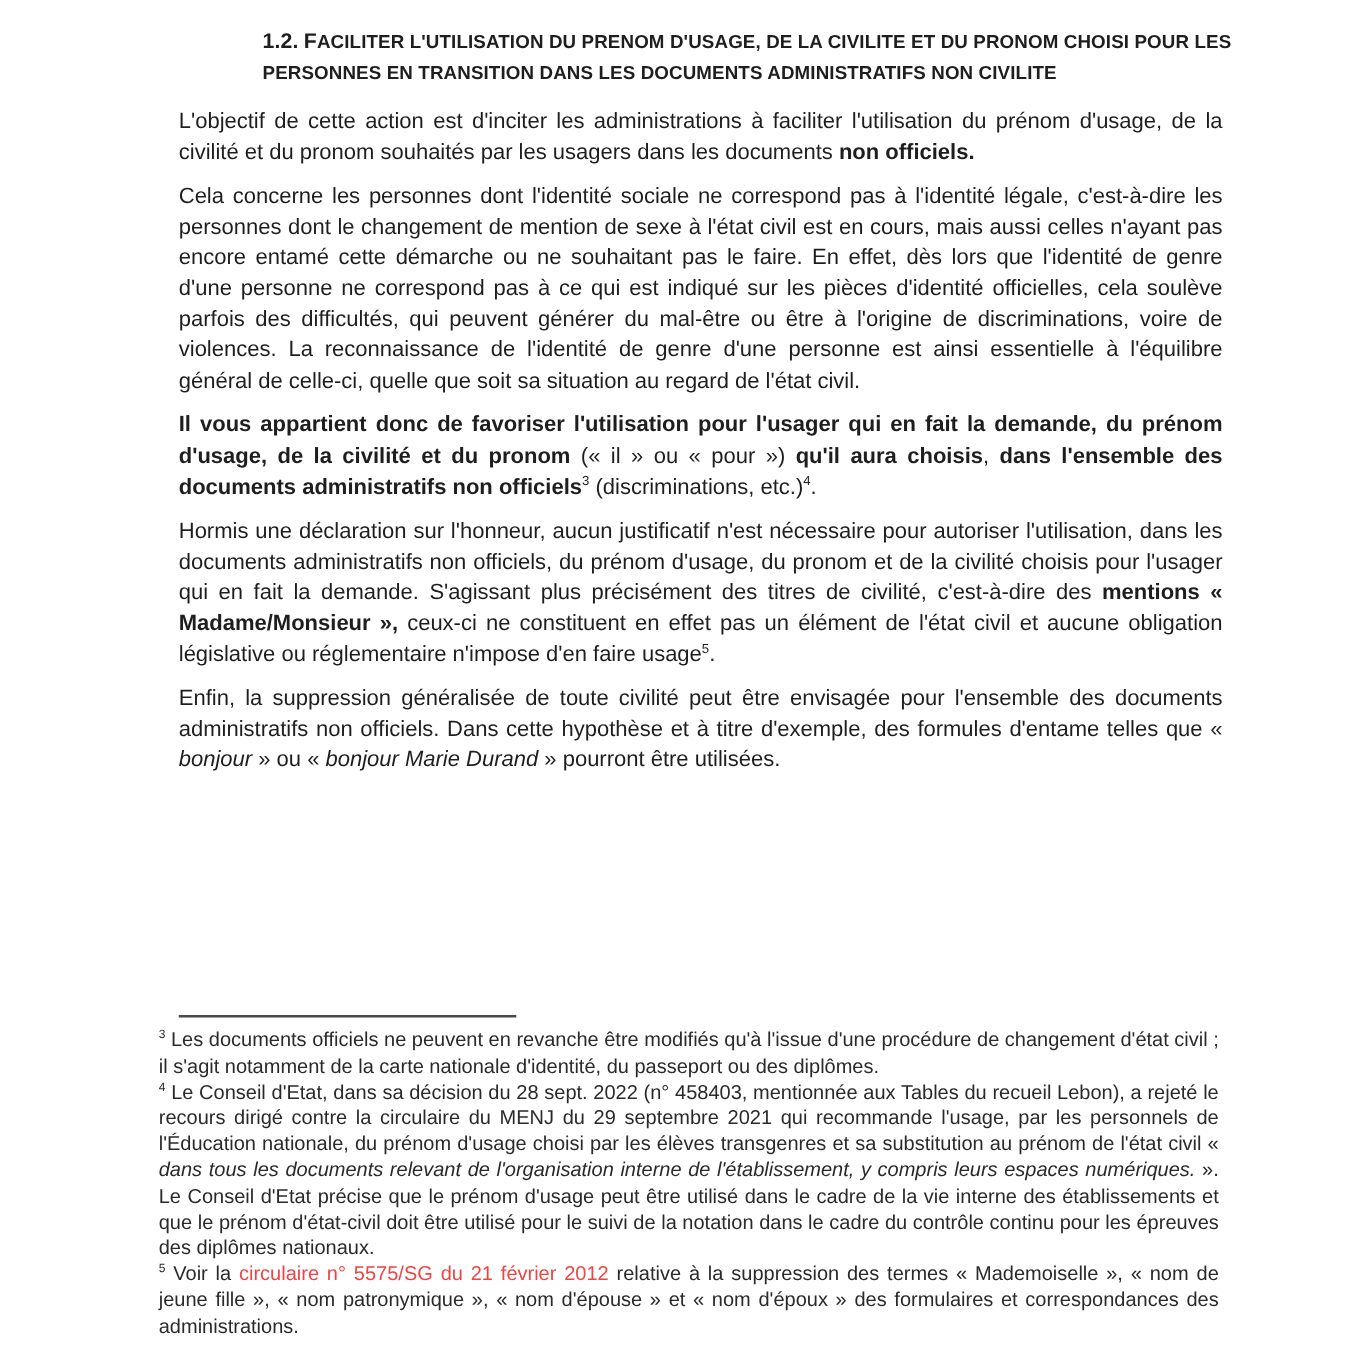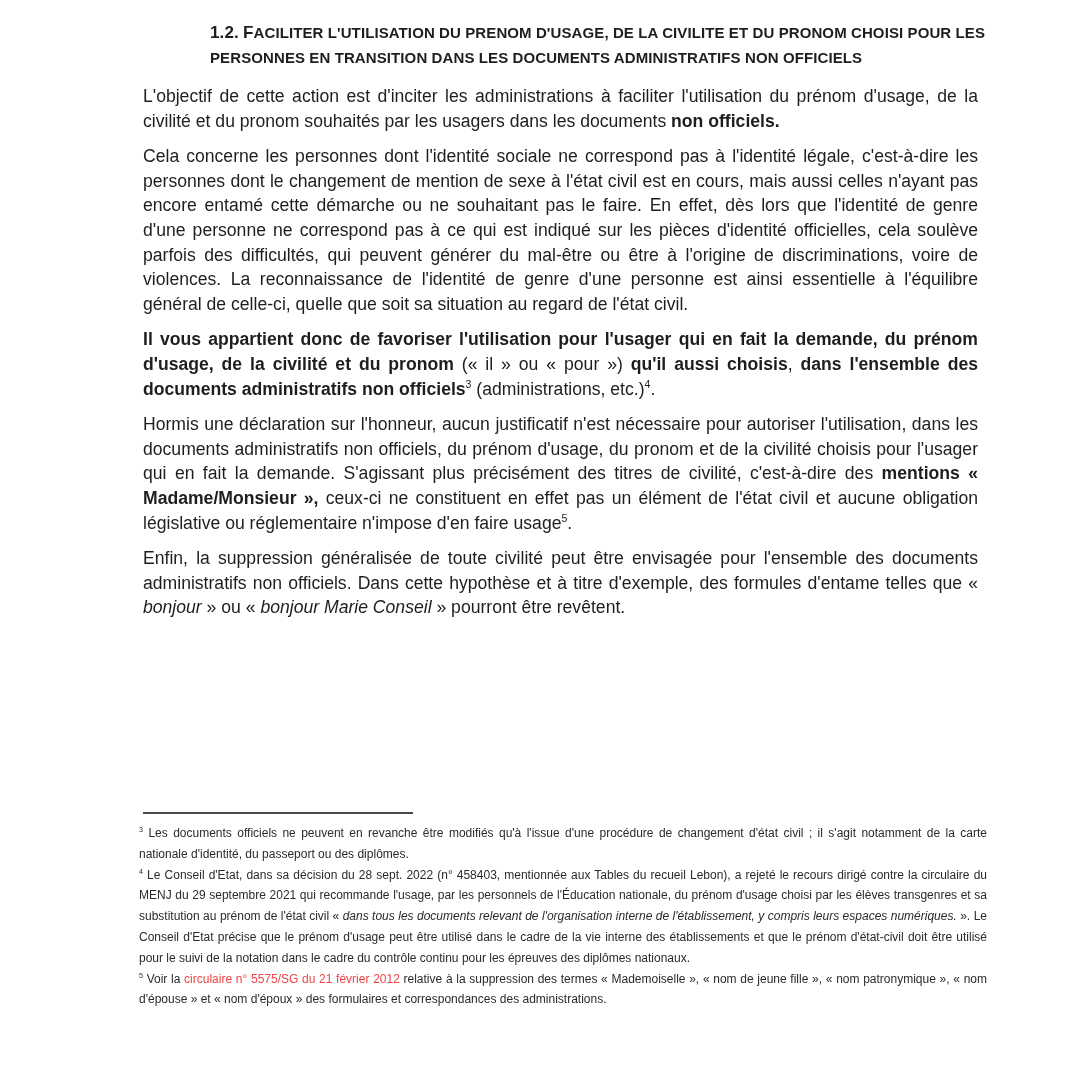--- a/index.html
+++ b/index.html
@@ -21,50 +21,50 @@
     font-size: 17.6px; line-height: 24.6px; text-align: justify;
     hyphens: none;
   }
   .body p { margin: 0 13px 11px 0; }
   sup { font-size: 0.6em; line-height: 0; vertical-align: super; }
   .rule {
     position: absolute; left: 143px; top: 812px; width: 270px; height: 0;
     border-top: 2px solid #4a4a4a;
   }
   .notes {
-    position: absolute; left: 139px; top: 823px; width: 848px;
-    font-size: 12px; line-height: 20.8px; text-align: justify;
+    position: absolute; left: 127px; top: 823px; width: 848px;
+    font-size: 16px; line-height: 20.8px; text-align: justify;
     color: #2a2a2a;
   }
   .notes p { margin: 0; }
   .notes a { color: #ef4444; }
   i { }
   b { font-weight: bold; }
 </style>
 </head>
 <body>
 
 <div class="page">
 
   <div class="heading">
     <div><span class="num">1.2.</span> <span class="cap">F</span><span>ACILITER L'UTILISATION DU PRENOM D'USAGE, DE LA CIVILITE ET DU PRONOM CHOISI POUR LES</span></div>
-    <div>PERSONNES EN TRANSITION DANS LES DOCUMENTS ADMINISTRATIFS NON OFFICIELS</div>
+    <div>PERSONNES EN TRANSITION DANS LES DOCUMENTS ADMINISTRATIFS NON CIVILITE</div>
   </div>
 
   <div class="body">
     <p><span>L'objectif de cette action est d'inciter les administrations à faciliter l'utilisation du prénom d'usage, de la civilité et du pronom souhaités par les usagers dans les documents </span><b>non officiels.</b></p>
 
     <p>Cela concerne les personnes dont l'identité sociale ne correspond pas à l'identité légale, c'est-à-dire les personnes dont le changement de mention de sexe à l'état civil est en cours, mais aussi celles n'ayant pas encore entamé cette démarche ou ne souhaitant pas le faire. En effet, dès lors que l'identité de genre d'une personne ne correspond pas à ce qui est indiqué sur les pièces d'identité officielles, cela soulève parfois des difficultés, qui peuvent générer du mal-être ou être à l'origine de discriminations, voire de violences. La reconnaissance de l'identité de genre d'une personne est ainsi essentielle à l'équilibre général de celle-ci, quelle que soit sa situation au regard de l'état civil.</p>
 
-    <p><b>Il vous appartient donc de favoriser l'utilisation pour l'usager qui en fait la demande, du prénom d'usage, de la civilité et du pronom</b><span> (« il » ou « pour ») </span><b>qu'il aussi choisis</b><span>, </span><b>dans l'ensemble des documents administratifs non officiels</b><sup>3</sup><span> (administrations, etc.)</span><sup>4</sup><span>.</span></p>
+    <p><b>Il vous appartient donc de favoriser l'utilisation pour l'usager qui en fait la demande, du prénom d'usage, de la civilité et du pronom</b><span> (« il » ou « pour ») </span><b>qu'il aura choisis</b><span>, </span><b>dans l'ensemble des documents administratifs non officiels</b><sup>3</sup><span> (discriminations, etc.)</span><sup>4</sup><span>.</span></p>
 
     <p><span>Hormis une déclaration sur l'honneur, aucun justificatif n'est nécessaire pour autoriser l'utilisation, dans les documents administratifs non officiels, du prénom d'usage, du pronom et de la civilité choisis pour l'usager qui en fait la demande. S'agissant plus précisément des titres de civilité, c'est-à-dire des </span><b>mentions « Madame/Monsieur »,</b><span> ceux-ci ne constituent en effet pas un élément de l'état civil et aucune obligation législative ou réglementaire n'impose d'en faire usage</span><sup>5</sup><span>.</span></p>
 
 
-    <p><span>Enfin, la suppression généralisée de toute civilité peut être envisagée pour l'ensemble des documents administratifs non officiels. Dans cette hypothèse et à titre d'exemple, des formules d'entame telles que « </span><i>bonjour</i><span> » ou « </span><i>bonjour Marie Conseil</i><span> » pourront être revêtent.</span></p>
+    <p><span>Enfin, la suppression généralisée de toute civilité peut être envisagée pour l'ensemble des documents administratifs non officiels. Dans cette hypothèse et à titre d'exemple, des formules d'entame telles que « </span><i>bonjour</i><span> » ou « </span><i>bonjour Marie Durand</i><span> » pourront être utilisées.</span></p>
   </div>
 
   <div class="rule"></div>
 
   <div class="notes">
     <p><sup>3</sup><span> Les documents officiels ne peuvent en revanche être modifiés qu'à l'issue d'une procédure de changement d'état civil ; il s'agit notamment de la carte nationale d'identité, du passeport ou des diplômes.</span></p>
     <p><sup>4</sup><span> Le Conseil d'Etat, dans sa décision du 28 sept. 2022 (n° 458403, mentionnée aux Tables du recueil Lebon), a rejeté le recours dirigé contre la circulaire du MENJ du 29 septembre 2021 qui recommande l'usage, par les personnels de l'Éducation nationale, du prénom d'usage choisi par les élèves transgenres et sa substitution au prénom de l'état civil « </span><i>dans tous les documents relevant de l'organisation interne de l'établissement, y compris leurs espaces numériques.</i><span> ».</span> <span>Le Conseil d'Etat précise que le prénom d'usage peut être utilisé dans le cadre de la vie interne des établissements et que le prénom d'état-civil doit être utilisé pour le suivi de la notation dans le cadre du contrôle continu pour les épreuves des diplômes nationaux.</span></p>
     <p><sup>5</sup><span> Voir la </span><a>circulaire n° 5575/SG du 21 février 2012</a><span> relative à la suppression des termes « Mademoiselle », « nom de jeune fille », « nom patronymique », « nom d'épouse » et « nom d'époux » des formulaires et correspondances des administrations.</span></p>
   </div>
 

